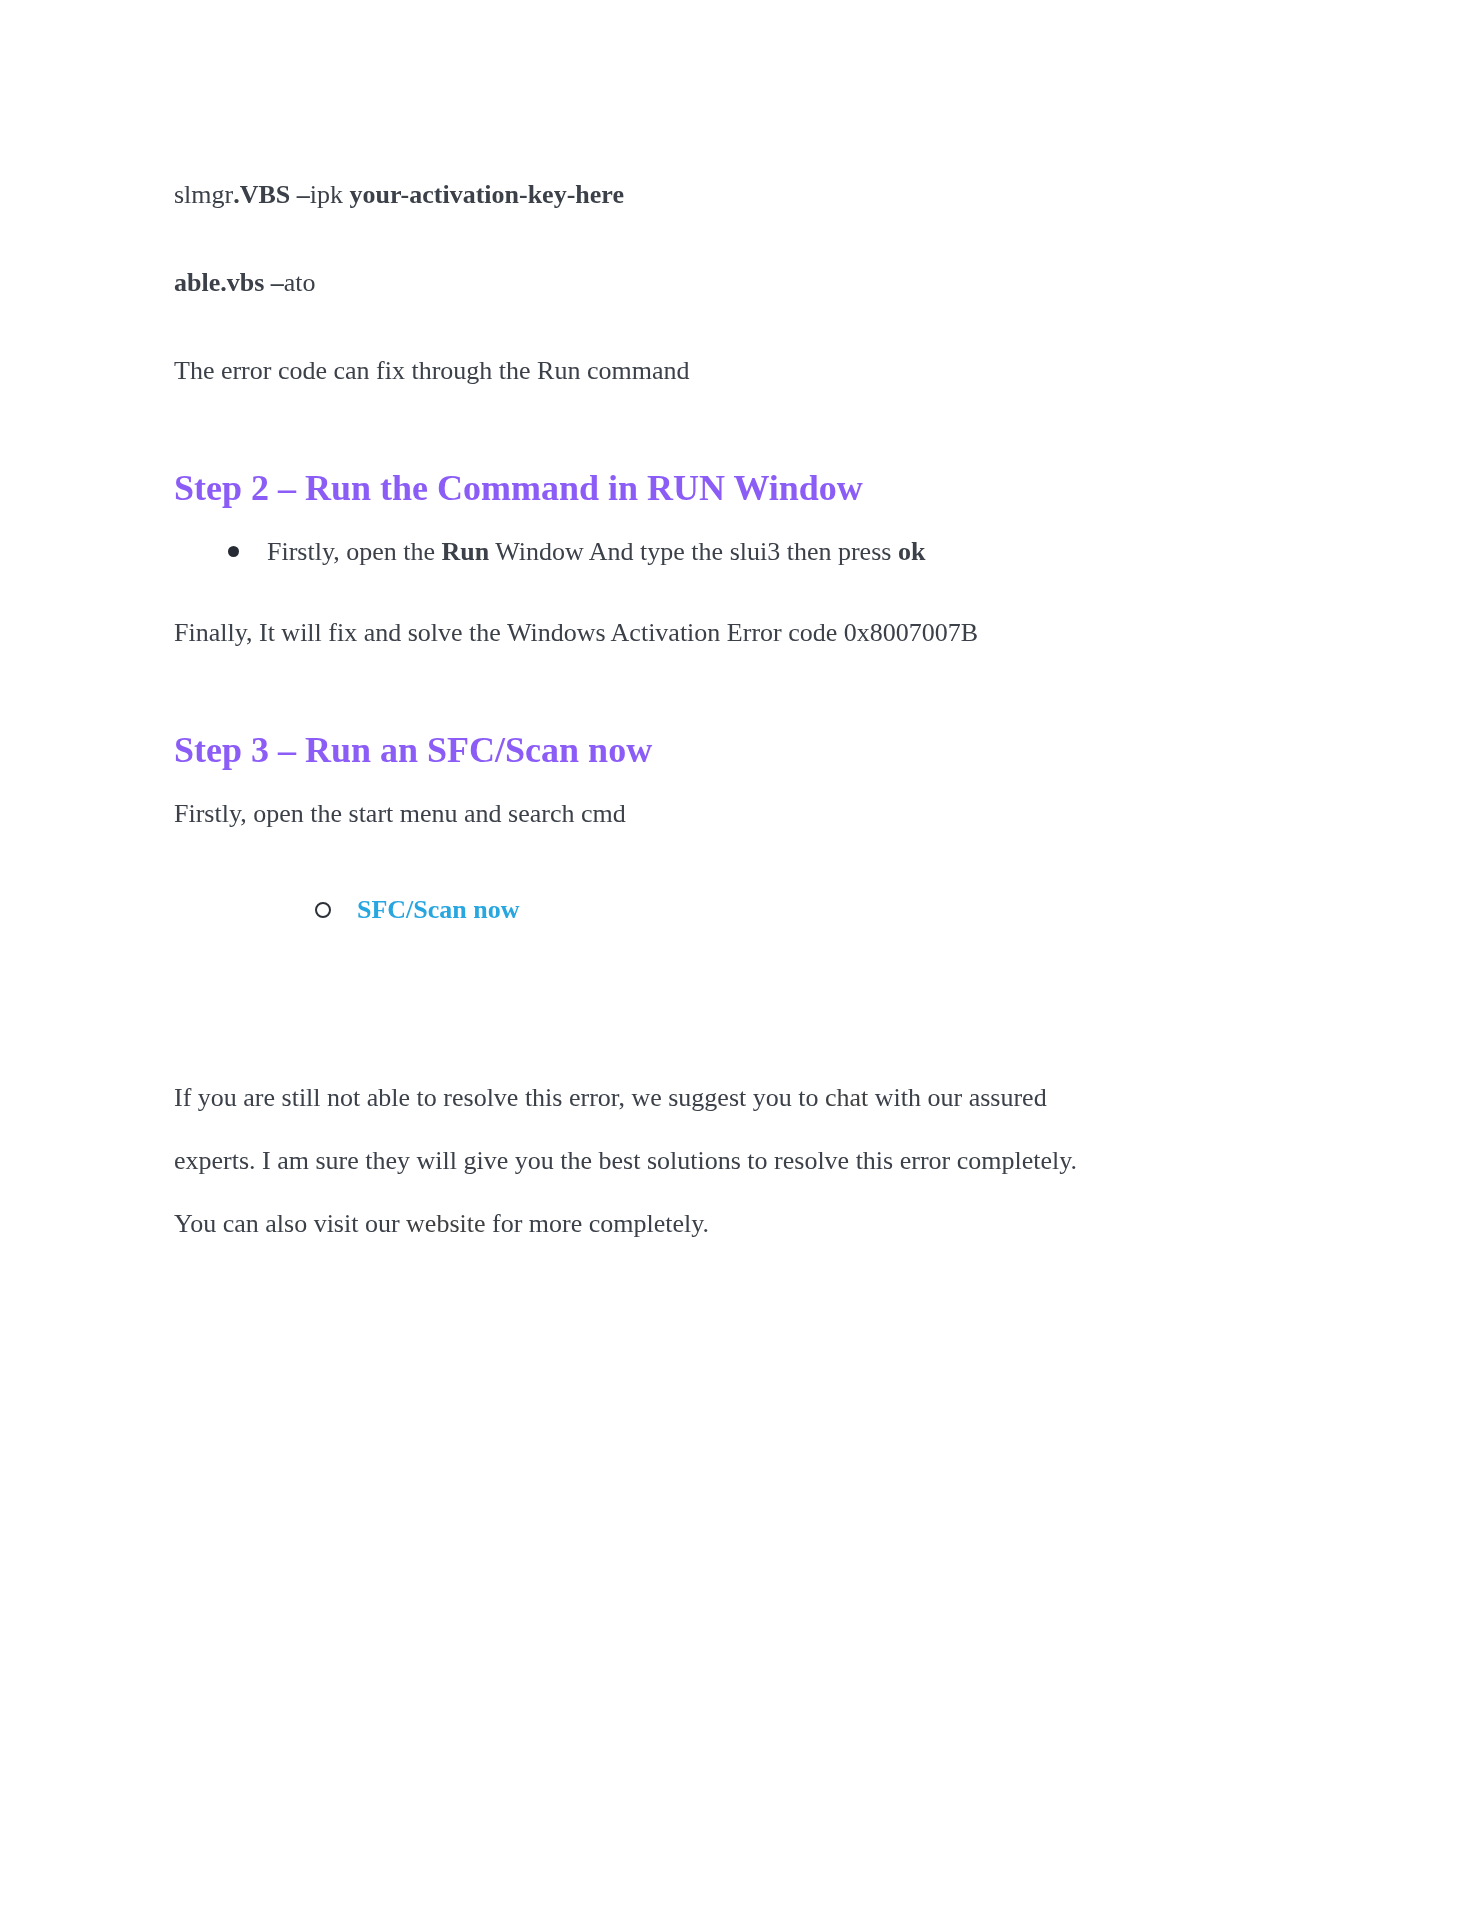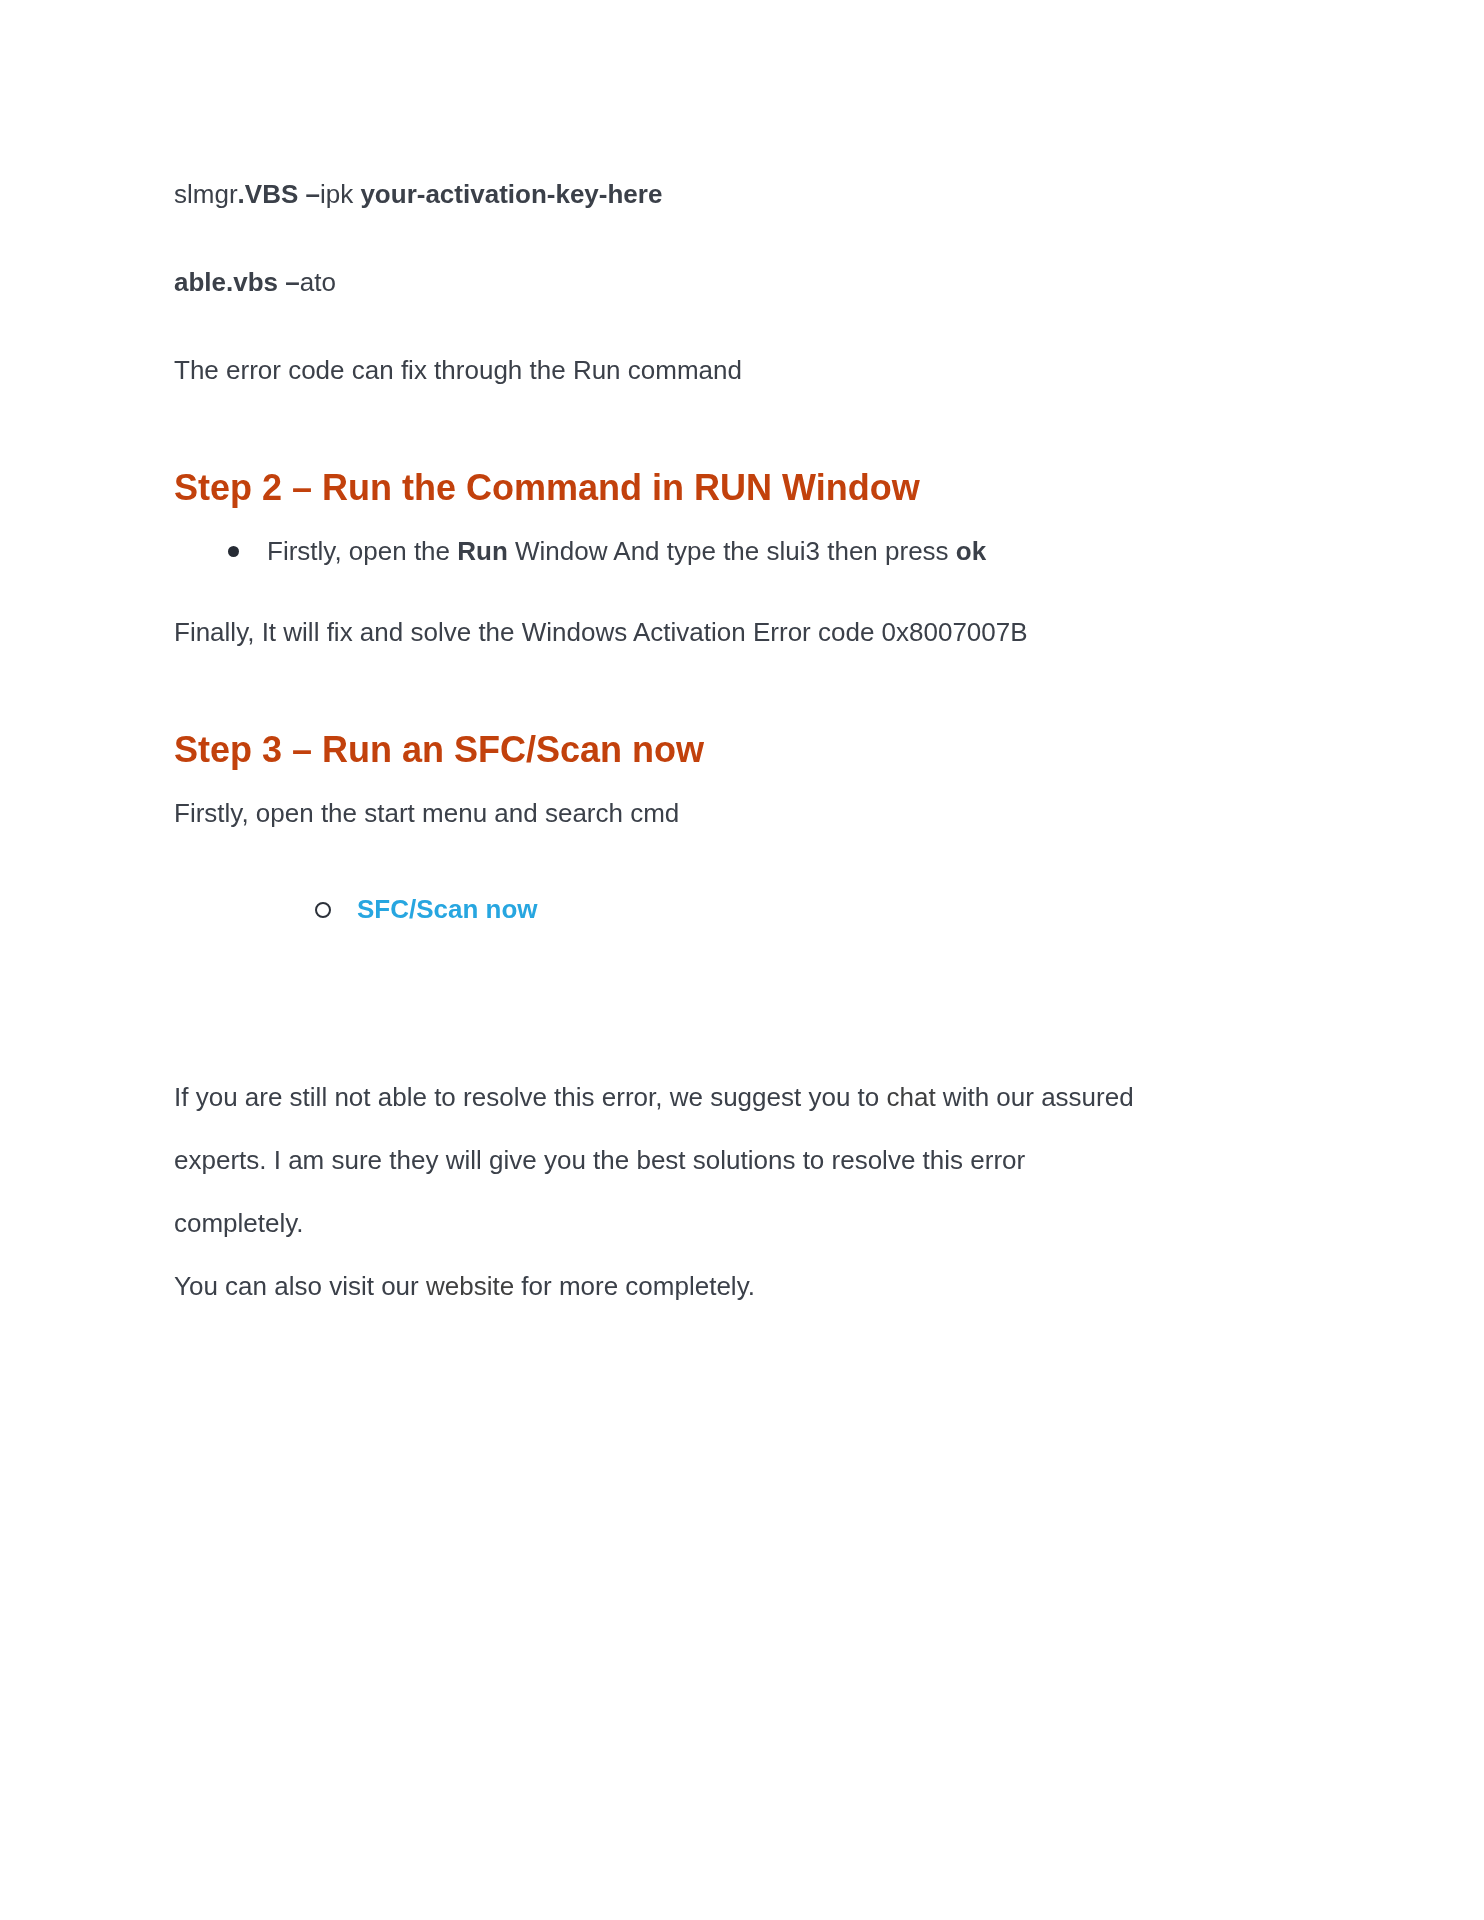--- a/index.html
+++ b/index.html
@@ -2,36 +2,36 @@
 <html><head>
 <meta charset="utf-8">
 <style>
   html,body { margin:0; padding:0; background:#ffffff; }
   .page {
     position:relative;
     width:1300px;
     height:1920px;
     background:#ffffff;
     overflow:hidden;
-    font-family:Liberation Sans, sans-serif;
+    font-family:Liberation Serif, serif;
     color:#3b4049;
     border-radius:12px;
   }
   .content { padding:170px 150px 0 174px; }
   p.body {
     font-size:26px;
     line-height:49px;
     margin:0 0 39px 0;
     white-space:pre-wrap;
   }
   h2.step {
     font-size:36px;
     line-height:50px;
     font-weight:700;
-    color:#c2410c;
+    color:#8b5cf6;
     margin:68px 0 14px 0;
     white-space:pre-wrap;
   }
   .bullet1 { display:flex; align-items:center; margin:0 0 32px 0; }
   .bullet1 .dot {
     flex:0 0 auto;
     width:11px; height:11px;
     border-radius:50%;
     background:#262b34;
     margin-left:54px;

